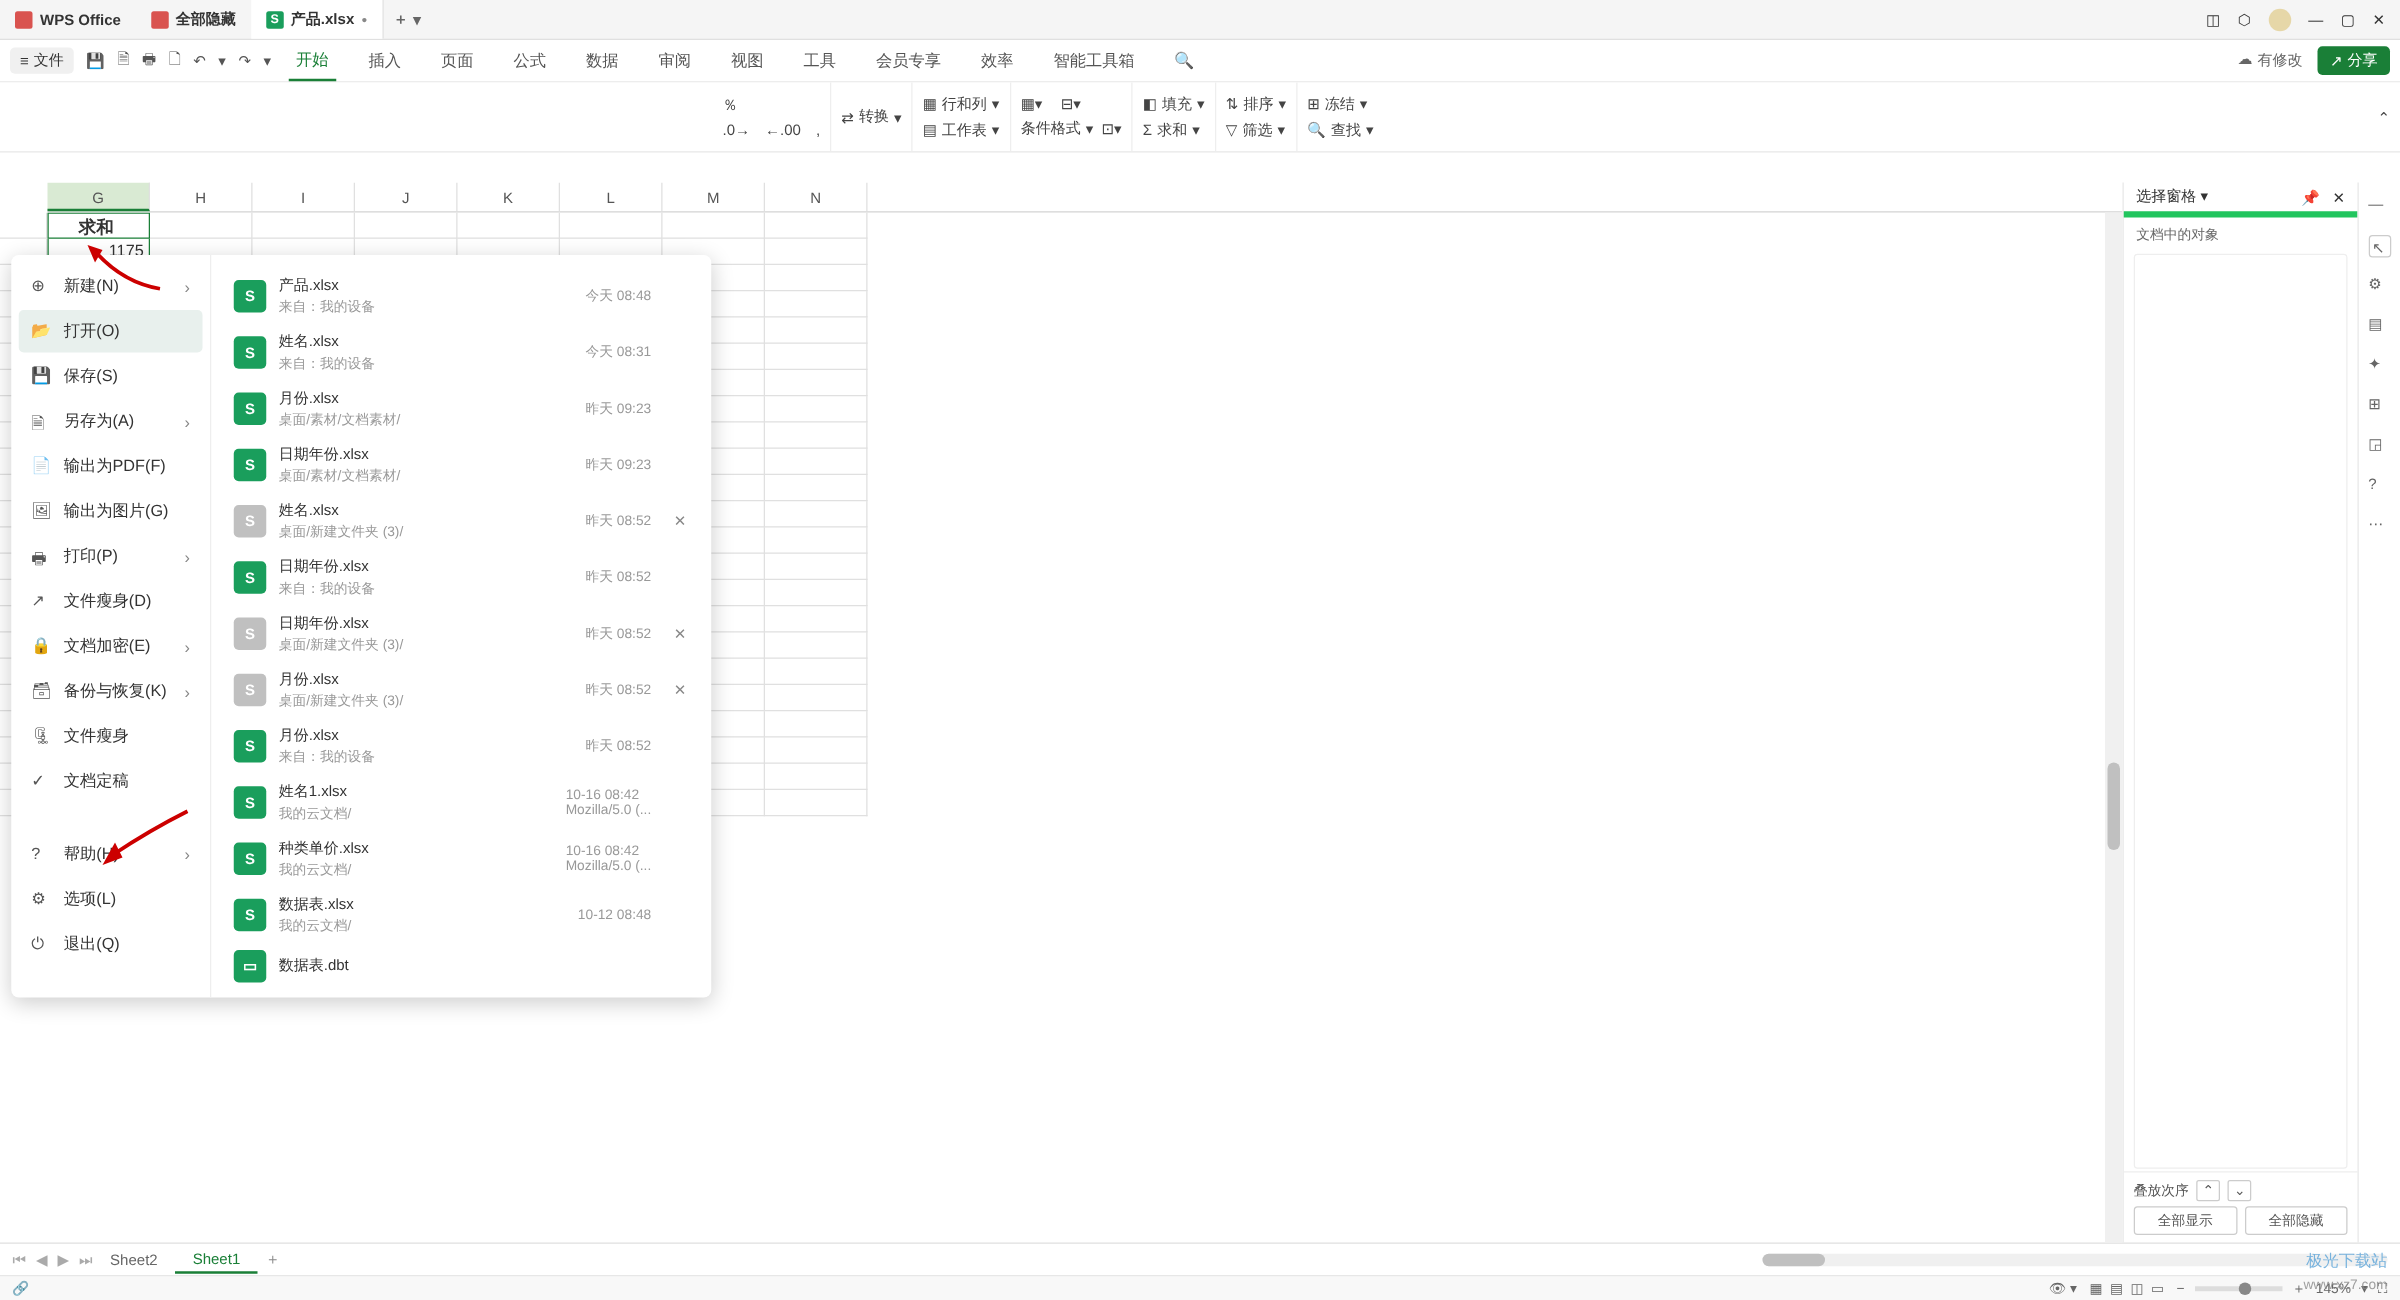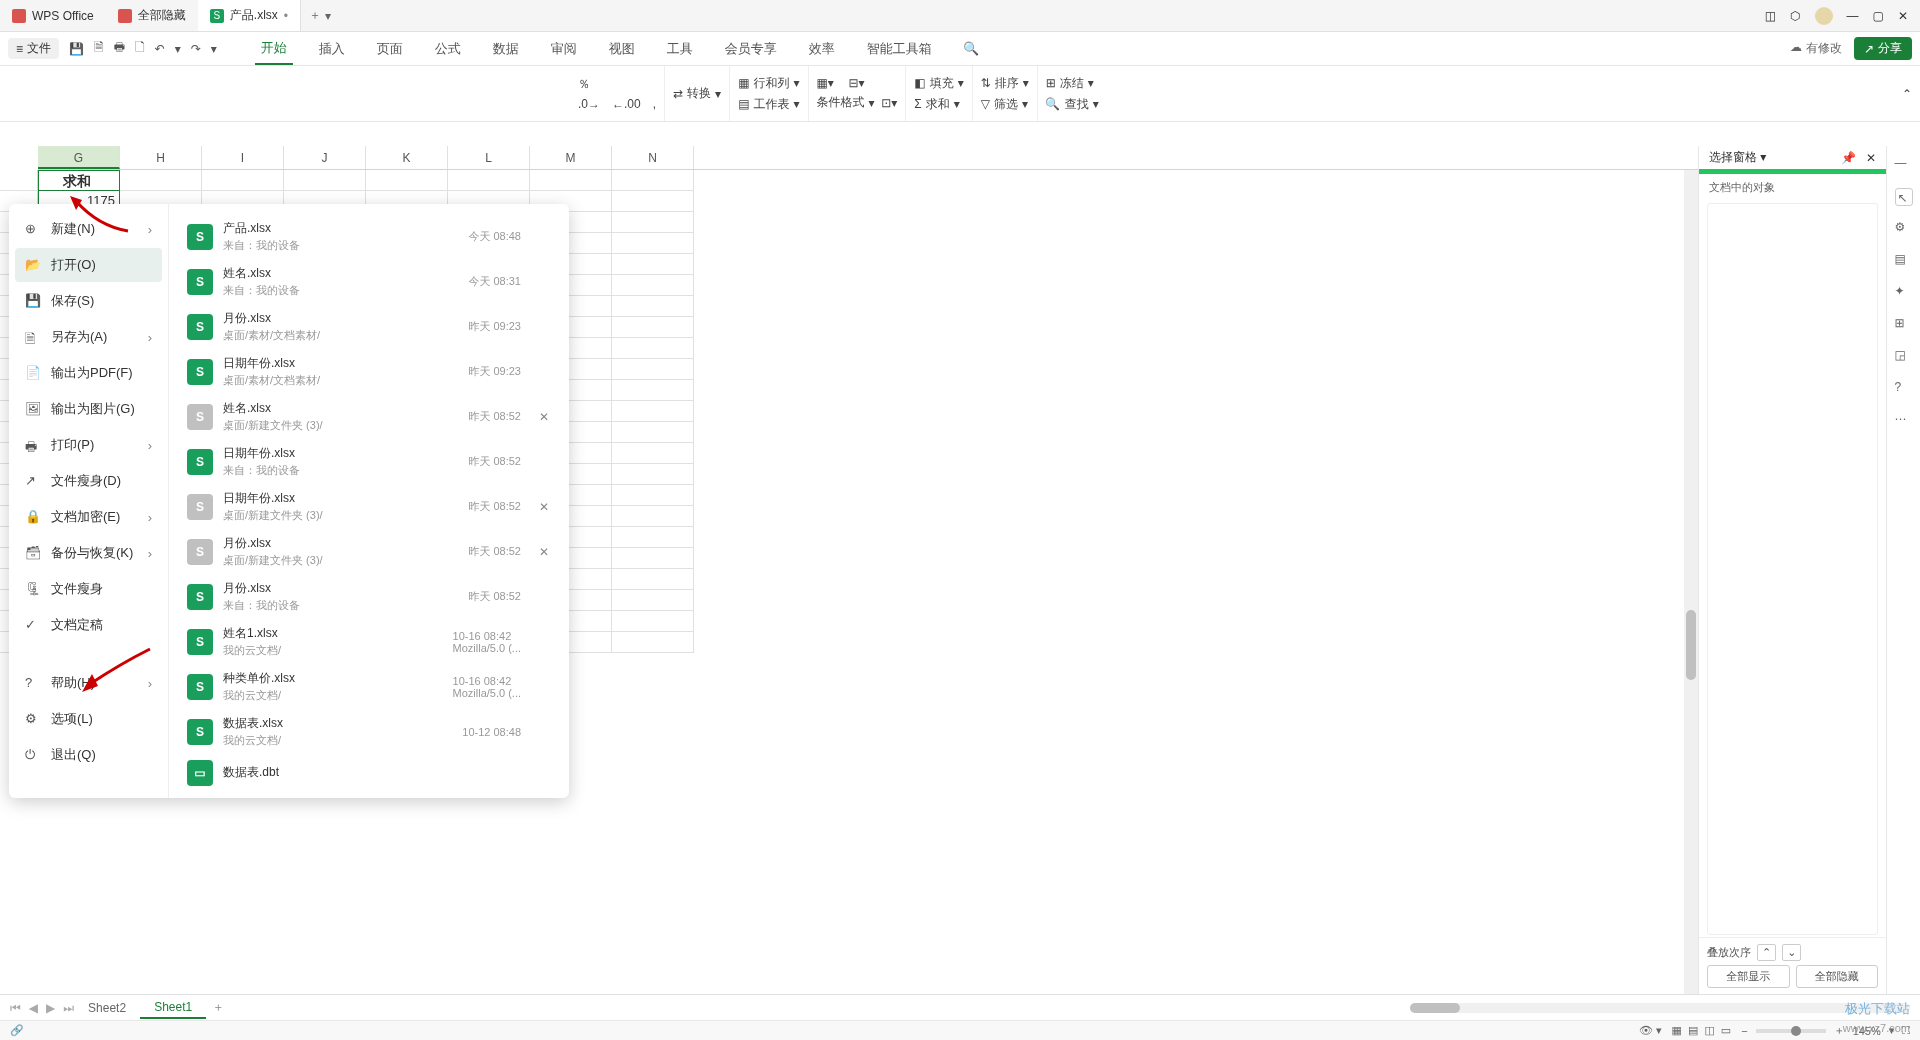--- a/index.html
+++ b/index.html
@@ -1,30 +1,30 @@
 <!DOCTYPE html>
 <html><head>
 <meta charset="utf-8">
 <style>
 * { margin: 0; padding: 0; box-sizing: border-box; font-family: "Microsoft YaHei", sans-serif; }
 body { width: 1920px; height: 1040px; overflow: hidden; background: #fff; font-size: 12px; color: #333; }
 
 .title-bar { height: 32px; display: flex; align-items: center; background: #f5f5f5; border-bottom: 1px solid #e0e0e0; }
-.title-tabs { display: flex; align-items: center; height: 100%; }
+.title-tabs { display: flex; align-items: center; height: 100%; font-weight: bold; }
 .title-tab { display: flex; align-items: center; padding: 0 12px; height: 100%; gap: 6px; cursor: pointer; }
 .title-tab.active { background: #fff; border-right: 1px solid #e0e0e0; }
 .tab-logo { width: 14px; height: 14px; border-radius: 2px; }
 .tab-add { display: flex; align-items: center; gap: 4px; padding: 0 8px; color: #666; }
 .title-right { margin-left: auto; display: flex; align-items: center; gap: 14px; padding-right: 12px; }
 
 .menu-bar { height: 34px; display: flex; align-items: center; background: #fff; border-bottom: 1px solid #e7e7e7; padding: 0 8px; }
 .file-btn { display: flex; align-items: center; gap: 4px; padding: 2px 8px; background: #f0f0f0; border-radius: 4px; cursor: pointer; }
 .qat { display: flex; align-items: center; gap: 10px; margin-left: 10px; }
 .qat .icon { color: #555; }
-.tabs { display: flex; align-items: center; gap: 20px; margin-left: 38px; font-size: 13px; }
+.tabs { display: flex; align-items: center; gap: 20px; margin-left: 14px; font-size: 13px; }
 .tab-item { padding: 0 6px; color: #555; cursor: pointer; }
 .tab-item.active { color: #1a7f37; border-bottom: 2px solid #1a7f37; padding-bottom: 6px; margin-bottom: -7px; }
 .menu-right { margin-left: auto; display: flex; align-items: center; gap: 12px; }
 .share-btn { background: #1a7f37; color: #fff; padding: 3px 10px; border-radius: 4px; display: flex; align-items: center; gap: 4px; }
 
 .ribbon { height: 56px; background: #fff; border-bottom: 1px solid #e7e7e7; display: flex; align-items: stretch; padding-left: 570px; }
 .ribbon-group { display: flex; flex-direction: column; justify-content: center; gap: 4px; padding: 0 8px; border-left: 1px solid #eee; }
 .ribbon-group:first-child { border-left: none; }
 .ribbon-item { display: flex; align-items: center; gap: 4px; color: #444; font-size: 12px; }
 

